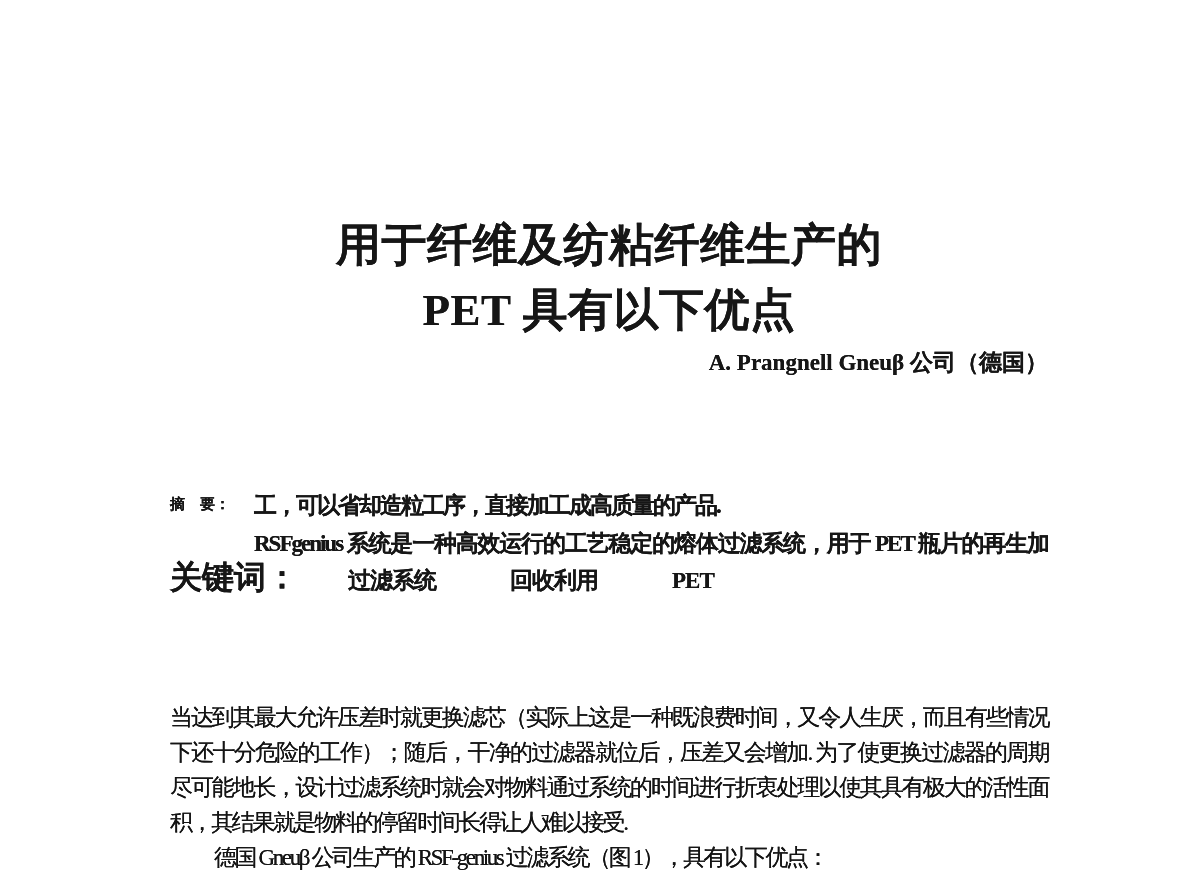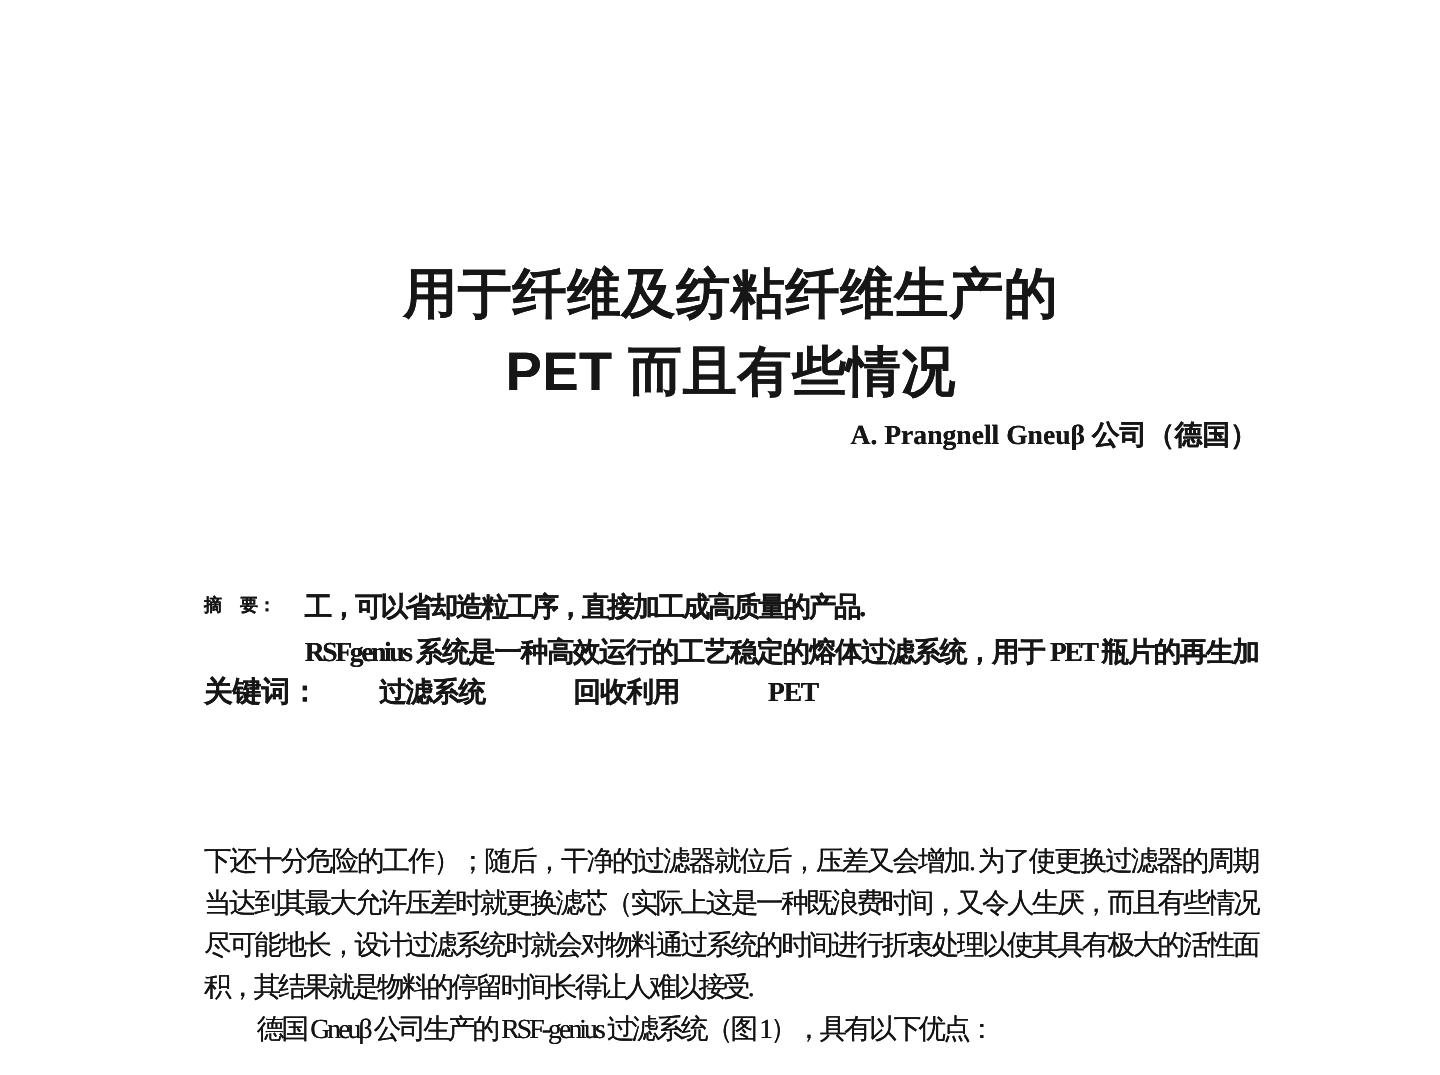--- a/index.html
+++ b/index.html
@@ -21,21 +21,21 @@
     
     text-shadow: 0 0 0.4px currentColor;
   }
 
   
   .title-line {
     position: absolute;
     left: 170px;
     width: 878px;
     text-align: center;
-    font-family: Liberation Sans, sans-serif;
+    font-family: Liberation Serif, serif;
     font-weight: bold;
     font-size: 45px;
     line-height: 50px;
     letter-spacing: 0.5px;
     white-space: nowrap;
   }
   .title-line.l1 { top: 220px; }
   .title-line.l2 { top: 285px; }
 
   .author-line {
@@ -88,21 +88,21 @@
     position: absolute;
     left: 170px;
     top: 558px;
     width: 878px;
     line-height: 38px;
     white-space: nowrap;
   }
   .keywords-label {
     font-family: "Liberation Sans", sans-serif;
     font-weight: bold;
-    font-size: 24px;
+    font-size: 32px;
     margin-right: 10px;
   }
   .keyword-term {
     font-family: "Liberation Serif", serif;
     font-weight: bold;
     font-size: 23px;
     letter-spacing: -1px;
     margin-right: 34px;
     margin-left: 36px;
   }
@@ -132,40 +132,40 @@
   }
   .bline.indent { text-indent: 44px; }
 </style>
 </head>
 <body>
 
 <div class="page">
 
   <div class="title-line l1">用于纤维及纺粘纤维生产的</div>
 
-  <div class="title-line l2">PET 而且有些情况</div>
+  <div class="title-line l2">PET 具有以下优点</div>
 
   <div class="author-line">A. Prangnell Gneuβ 公司（德国）</div>
 
   <div class="abstract-block">
     <span class="abstract-label">摘　要：</span>
     <div class="abstract-lines">
       <div class="ab-line">工，可以省却造粒工序，直接加工成高质量的产品.</div>
       <div class="ab-line jlast">RSFgenius 系统是一种高效运行的工艺稳定的熔体过滤系统，用于 PET 瓶片的再生加</div>
     </div>
   </div>
 
   <div class="keywords-row">
     <span class="keywords-label">关键词：</span>
     <span class="keyword-term">过滤系统</span>
     <span class="keyword-term">回收利用</span>
     <span class="keyword-term">PET</span>
   </div>
 
   <div class="body-text">
+    <div class="bline jlast">当达到其最大允许压差时就更换滤芯（实际上这是一种既浪费时间，又令人生厌，而且有些情况</div>
     <div class="bline jlast">下还十分危险的工作）；随后，干净的过滤器就位后，压差又会增加. 为了使更换过滤器的周期</div>
-    <div class="bline jlast">当达到其最大允许压差时就更换滤芯（实际上这是一种既浪费时间，又令人生厌，而且有些情况</div>
     <div class="bline jlast">尽可能地长，设计过滤系统时就会对物料通过系统的时间进行折衷处理以使其具有极大的活性面</div>
     <div class="bline">积，其结果就是物料的停留时间长得让人难以接受.</div>
     <div class="bline indent">德国 Gneuβ 公司生产的 RSF-genius 过滤系统（图 1），具有以下优点：</div>
   </div>
 
 </div>
 
 </body></html>

